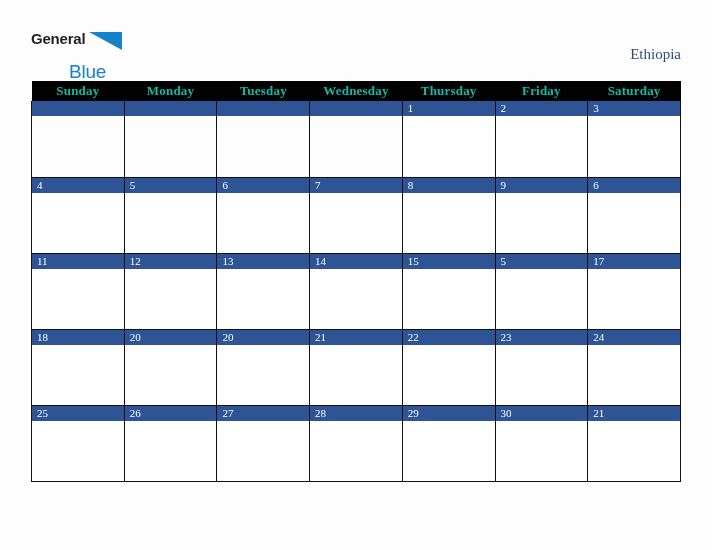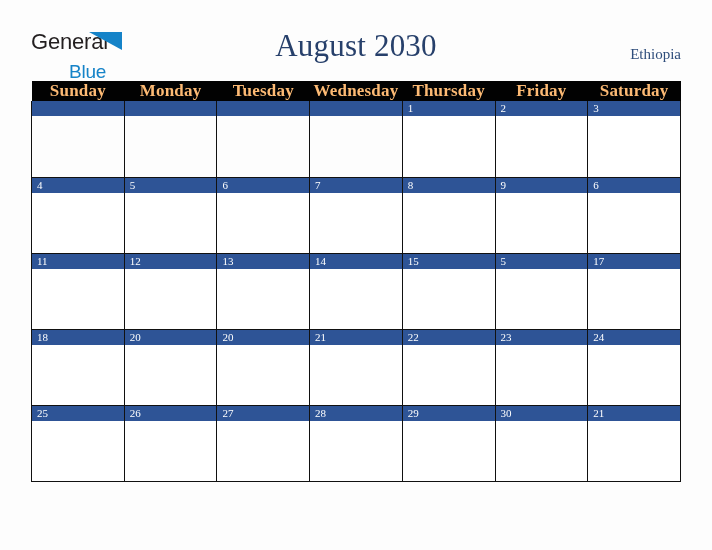--- a/index.html
+++ b/index.html
@@ -43,22 +43,22 @@
   }
   .logo-row1 {
     position: relative;
     height: 22px;
   }
   .logo-general {
     position: absolute;
     left: 0;
     top: 0;
     font-family: "Liberation Sans", sans-serif;
-    font-size: 22px;
-    font-weight: 400;
+    font-size: 15px;
+    font-weight: 700;
     color: #231f20;
     letter-spacing: -0.2px;
   }
   .logo-triangle {
     position: absolute;
     left: 58px;
     top: 1px;
     width: 33px;
     height: 18px;
   }
@@ -107,23 +107,23 @@
     position: absolute;
     left: 31px;
     top: 81px;
     width: 650px;
     border-collapse: collapse;
     table-layout: fixed;
   }
 
   .calendar th {
     background: #020202;
-    color: #fdba74;
+    color: #14b8a6;
     font-family: "Liberation Serif", serif;
-    font-size: 17px;
+    font-size: 13px;
     font-weight: 700;
     height: 20px;
     padding: 0;
     text-align: center;
     border: 0;
     letter-spacing: 0.2px;
   }
 
   .calendar td {
     padding: 0;
@@ -180,21 +180,20 @@
           <svg width="33" height="18" viewBox="0 0 33 18" xmlns="http://www.w3.org/2000/svg">
             <polygon points="0,0 33,0 33,18" fill="#1583c8"></polygon>
           </svg>
         </span>
       </div>
       <div class="logo-row2">
         <span class="logo-blue">Blue</span>
       </div>
     </div>
 
-    <div class="title">August 2030</div>
 
     <div class="country">Ethiopia</div>
   </div>
 
   <table class="calendar">
     <thead>
       <tr>
         <th>Sunday</th>
         <th>Monday</th>
         <th>Tuesday</th>

